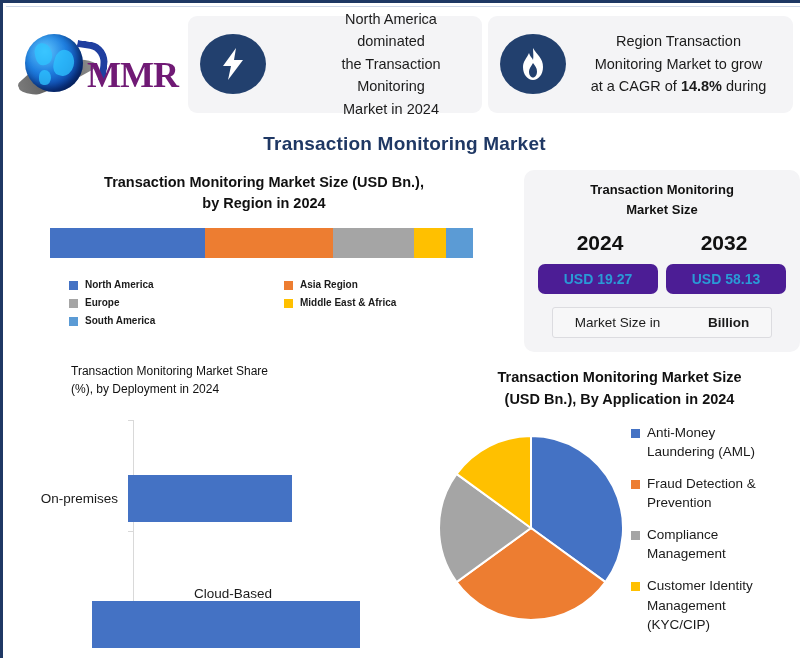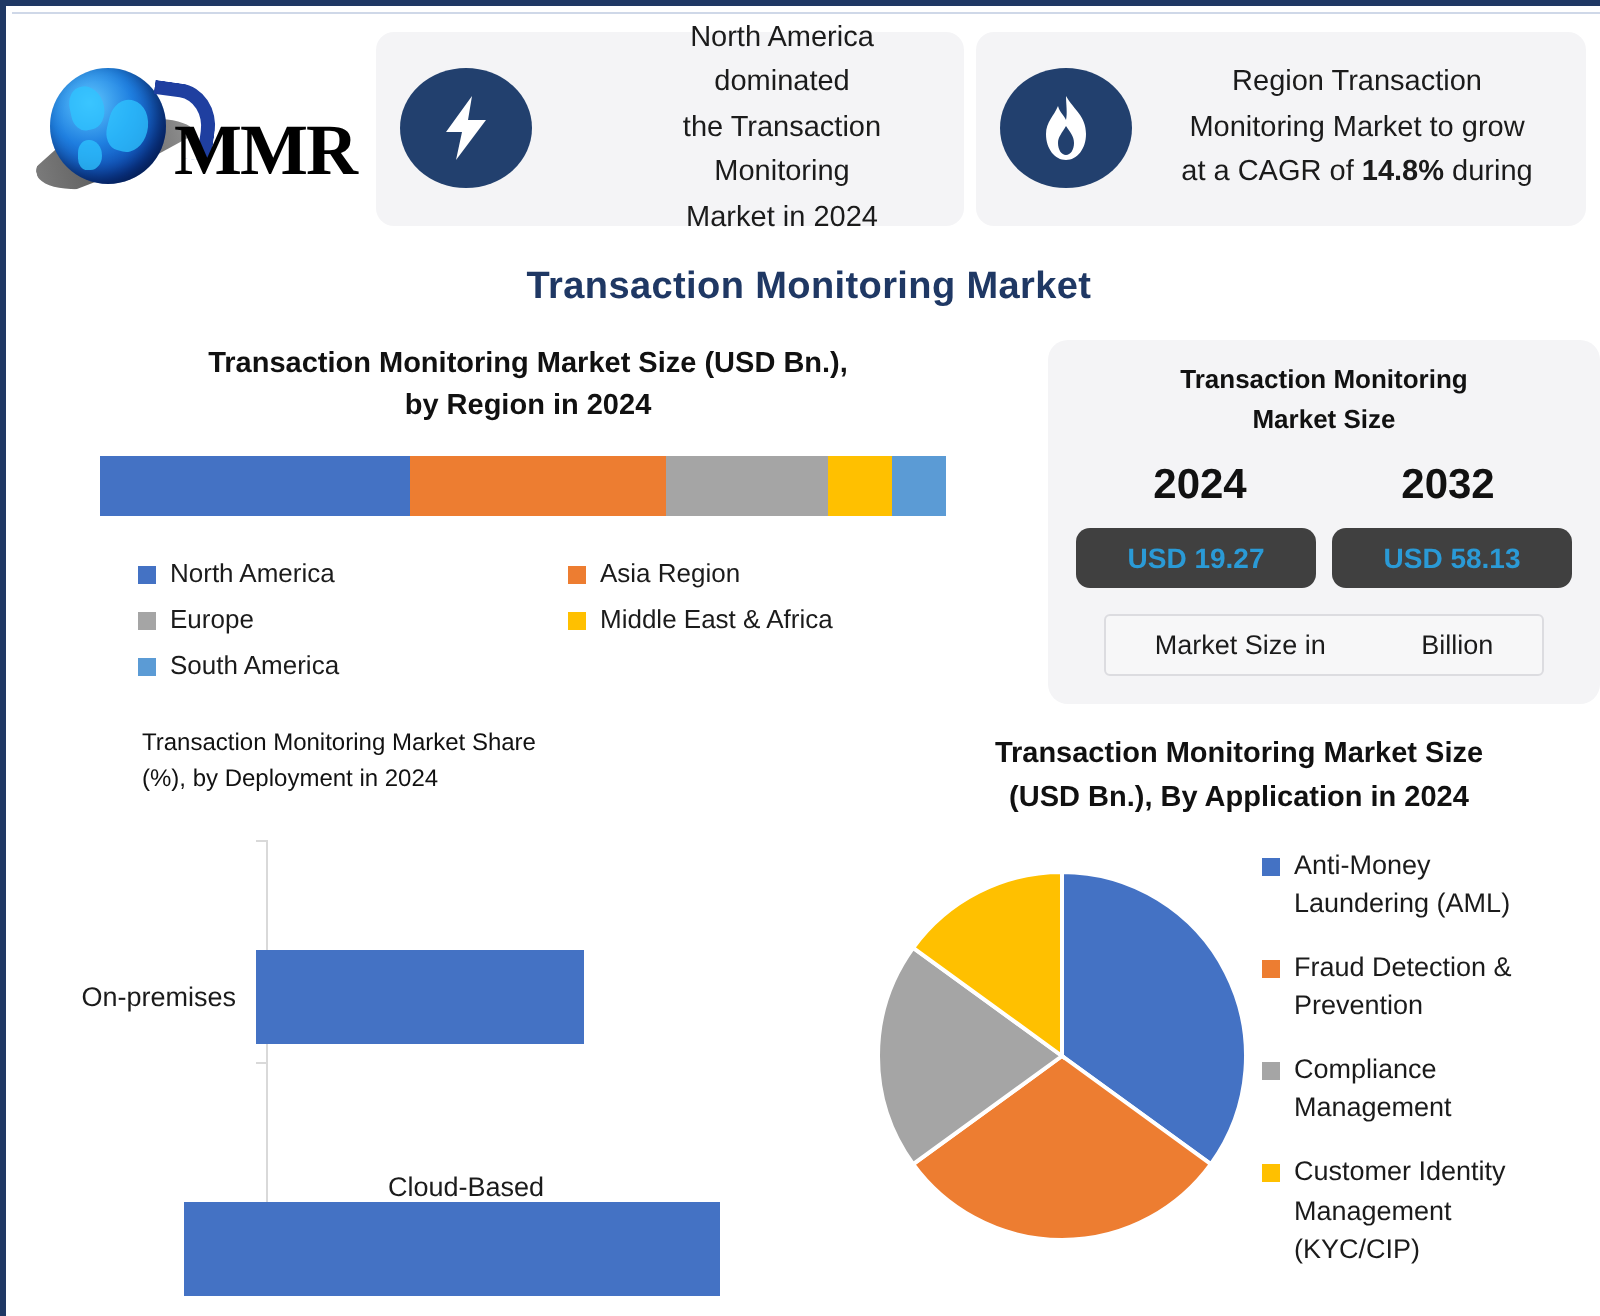--- a/index.html
+++ b/index.html
@@ -62,21 +62,21 @@
     background:#ffffff;transform:rotate(-14deg);
   }
   .mmr-tail{
     position:absolute;left:58px;top:14px;width:26px;height:30px;
     border-top:7px solid #1f3fa0;border-right:7px solid #1f3fa0;
     border-radius:0 60% 0 0;transform:rotate(8deg);
   }
   .mmr-text{
     position:absolute;left:70px;top:26px;
     font-family:"Liberation Serif", serif;
-    font-weight:bold;font-size:36px;color:#000000;letter-spacing:-1px;
+    font-weight:bold;font-size:36px;color:#701a75;letter-spacing:-1px;
   }
   .hbadge{
     display:flex;align-items:center;
     background:#f4f4f6;border-radius:9px;
     height:97px;box-sizing:border-box;
     padding:0 10px 0 12px;margin-left:6px;
   }
   .hbadge.b1{width:294px;gap:36px;}
   .hbadge.b2{width:305px;}
   .icon-circle{
@@ -108,48 +108,48 @@
   .stacked-bar{
     margin:14px 0 0 26px;width:423px;height:30px;display:flex;
   }
   .stacked-bar i{display:block;height:100%;}
   .region-legend{
     margin:19px 0 0 45px;width:430px;
     display:flex;flex-wrap:wrap;
   }
   .lg-item{
     width:50%;display:flex;align-items:center;
-    font-size:13px;color:#1b1b1b;line-height:1.6;margin-bottom:2px;
+    font-size:10px;color:#1b1b1b;line-height:1.6;margin-bottom:2px;font-weight:bold;
   }
   .lg-sw{width:9px;height:9px;margin-right:7px;flex:0 0 auto;}
 
   
   .ms-card{
     position:absolute;left:518px;top:163px;width:276px;height:182px;
     background:#f4f4f6;border-radius:10px;box-sizing:border-box;
     padding:10px 14px;
   }
   .ms-title{
     text-align:center;font-size:13px;font-weight:bold;color:#111;line-height:1.5;
   }
   .ms-years{display:flex;margin-top:12px;}
   .ms-years>div{flex:1;text-align:center;font-size:21px;font-weight:bold;color:#111;}
   .ms-vals{display:flex;margin-top:9px;gap:8px;}
   .ms-val{
-    flex:1;background:#404040;border-radius:7px;
+    flex:1;background:#4c1d95;border-radius:7px;
     text-align:center;padding:7px 0;
     font-size:14px;font-weight:bold;color:#2a9ad6;
   }
   .ms-foot{
     margin:13px auto 0;width:218px;background:#f7f7f8;
     border:1px solid #dcdce0;border-radius:3px;
     text-align:center;padding:7px 0;
     font-size:13.5px;color:#1b1b1b;
   }
-  .ms-foot b{font-weight:normal;margin-left:44px;}
+  .ms-foot b{font-weight:bold;margin-left:44px;}
 
   
   .dep-block{position:absolute;left:10px;top:355px;width:420px;}
   .dep-title{
     text-align:left;font-size:12px;font-weight:normal;color:#111;line-height:1.5;
     padding-left:55px;
   }
   .dep-chart{position:relative;margin-top:20px;height:230px;}
   .dep-axis{
     position:absolute;left:117px;top:2px;width:1px;height:222px;background:#d9d9d9;

